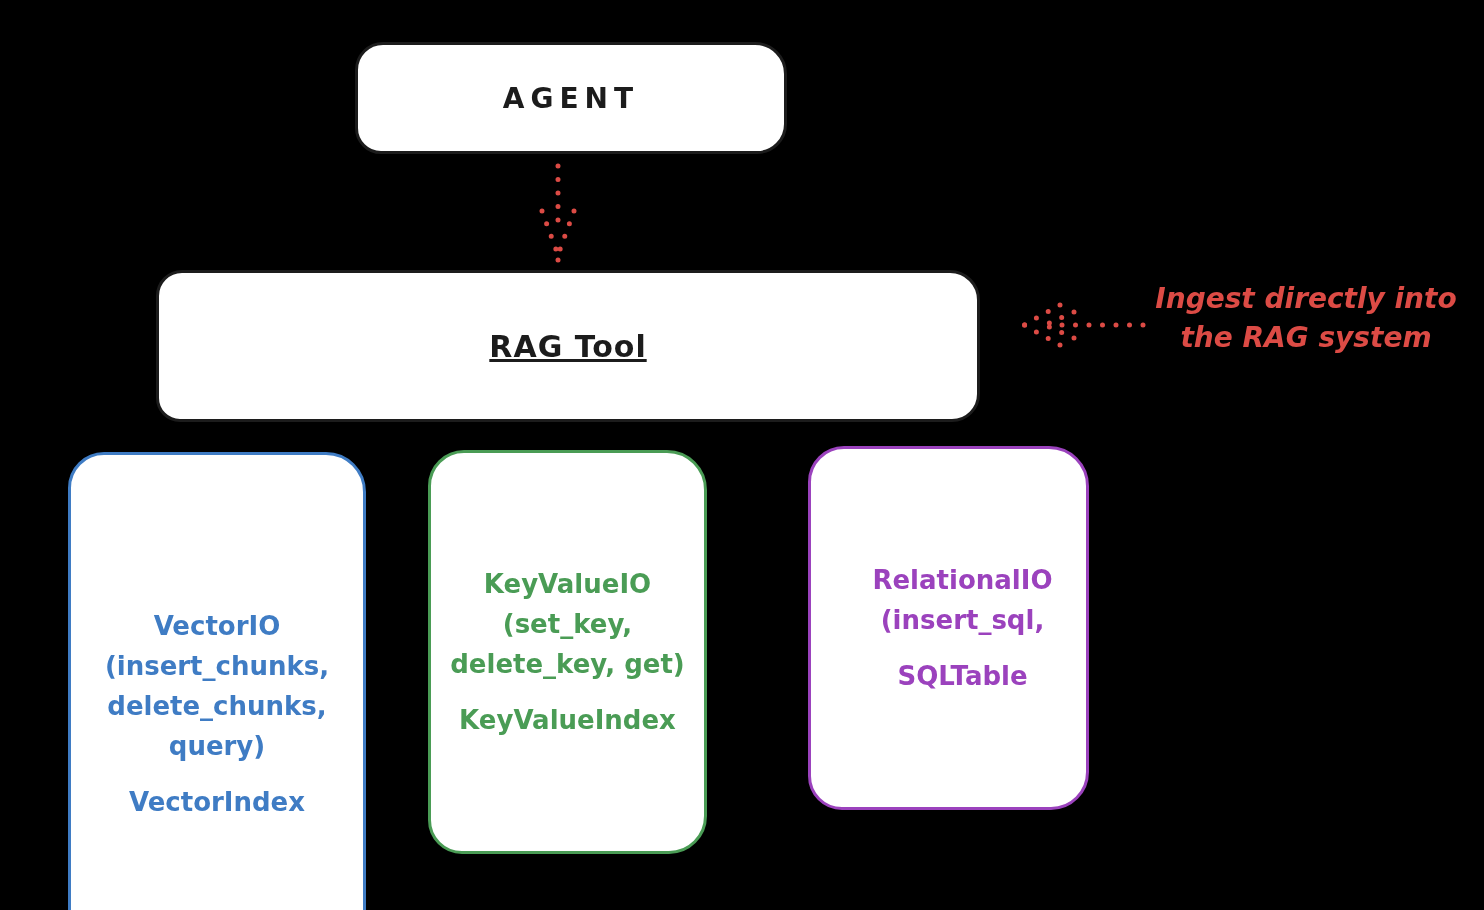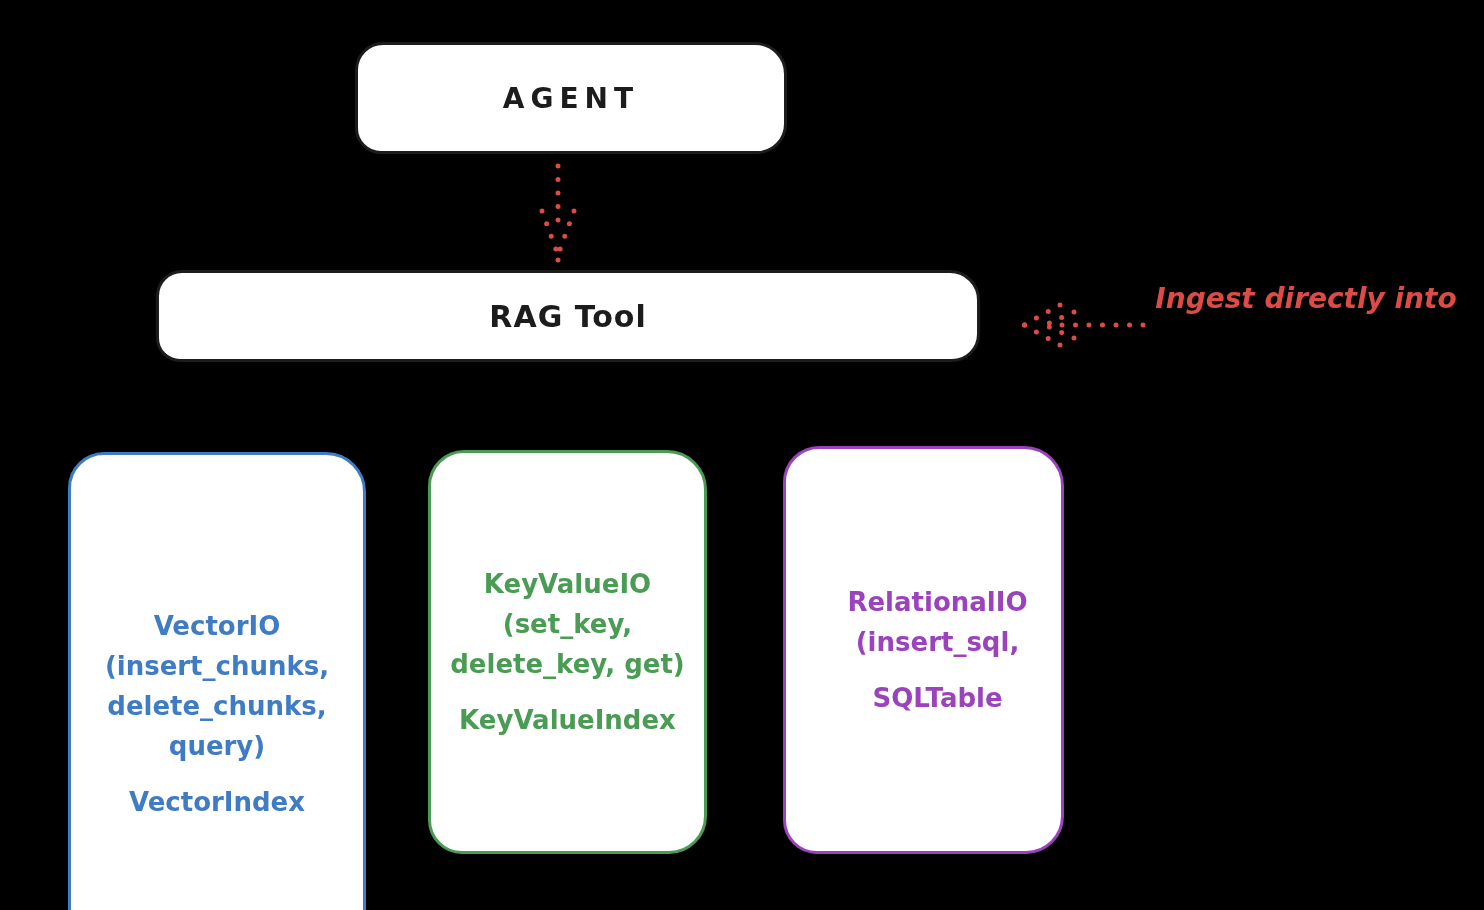--- a/index.html
+++ b/index.html
@@ -8,29 +8,29 @@
     font-family:"DejaVu Sans",sans-serif;overflow:hidden;
   }
   .box{
     position:absolute;box-sizing:border-box;background:#ffffff;
     border:3px solid var(--c,#1c1c1c);color:var(--c,#1c1c1c);
     display:flex;align-items:center;justify-content:center;
   }
   .label{font-weight:600;}
   .agent-box{left:355px;top:42px;width:432px;height:112px;border-radius:28px 32px 30px 26px;}
   .agent-box .label{font-size:28px;letter-spacing:6px;}
-  .rag-box{left:156px;top:270px;width:824px;height:92px;border-radius:26px 30px 28px 24px;}
+  .rag-box{left:156px;top:270px;width:824px;height:152px;border-radius:26px 30px 28px 24px;text-decoration:underline;}
   .rag-box .label{font-size:30px;letter-spacing:1px;}
   .io-box{
     flex-direction:column;text-align:center;font-weight:600;
     font-size:26px;line-height:40px;border-radius:36px 40px 38px 34px;
   }
   .io-vector{left:68px;top:452px;width:298px;height:524px;}
   .io-keyvalue{left:428px;top:450px;width:279px;height:404px;}
-  .io-relational{left:783px;top:446px;width:281px;height:408px;padding-left:28px;}
+  .io-relational{left:808px;top:446px;width:281px;height:364px;padding-left:28px;}
   .io-line{display:block;white-space:nowrap;}
   .index-label{display:block;margin-top:16px;white-space:nowrap;}
   .annotation{
     position:absolute;left:1132px;top:279px;width:348px;
     text-align:center;font-size:28px;line-height:39px;
     font-weight:700;font-style:italic;
   }
   .annotation-line{display:block;white-space:nowrap;}
   .arrow{position:absolute;}
   .arrow path{
@@ -61,20 +61,21 @@
   <svg class="arrow" style="left: 1012px; top: 298px; color: rgb(220, 75, 69);" width="136" height="50" viewBox="0 0 136 50">
     <path d="M131 27 L48 27"></path>
     <path d="M48 7 L12 27"></path>
     <path d="M48 47 L12 27"></path>
     <path d="M62 14 L33 27"></path>
     <path d="M62 40 L33 27"></path>
   </svg>
 
   <div class="annotation" style="color: rgb(220, 75, 69);">
     <span class="annotation-line">Ingest directly into</span>
+    <span class="annotation-line">the RAG system</span>
   </div>
 
   <div class="box io-box io-vector" style="--c: #3f7cc4;">
     <span class="io-line">VectorIO</span>
     <span class="io-line">(insert_chunks,</span>
     <span class="io-line">delete_chunks,</span>
     <span class="io-line">query)</span>
     <span class="index-label">VectorIndex</span>
   </div>
 

